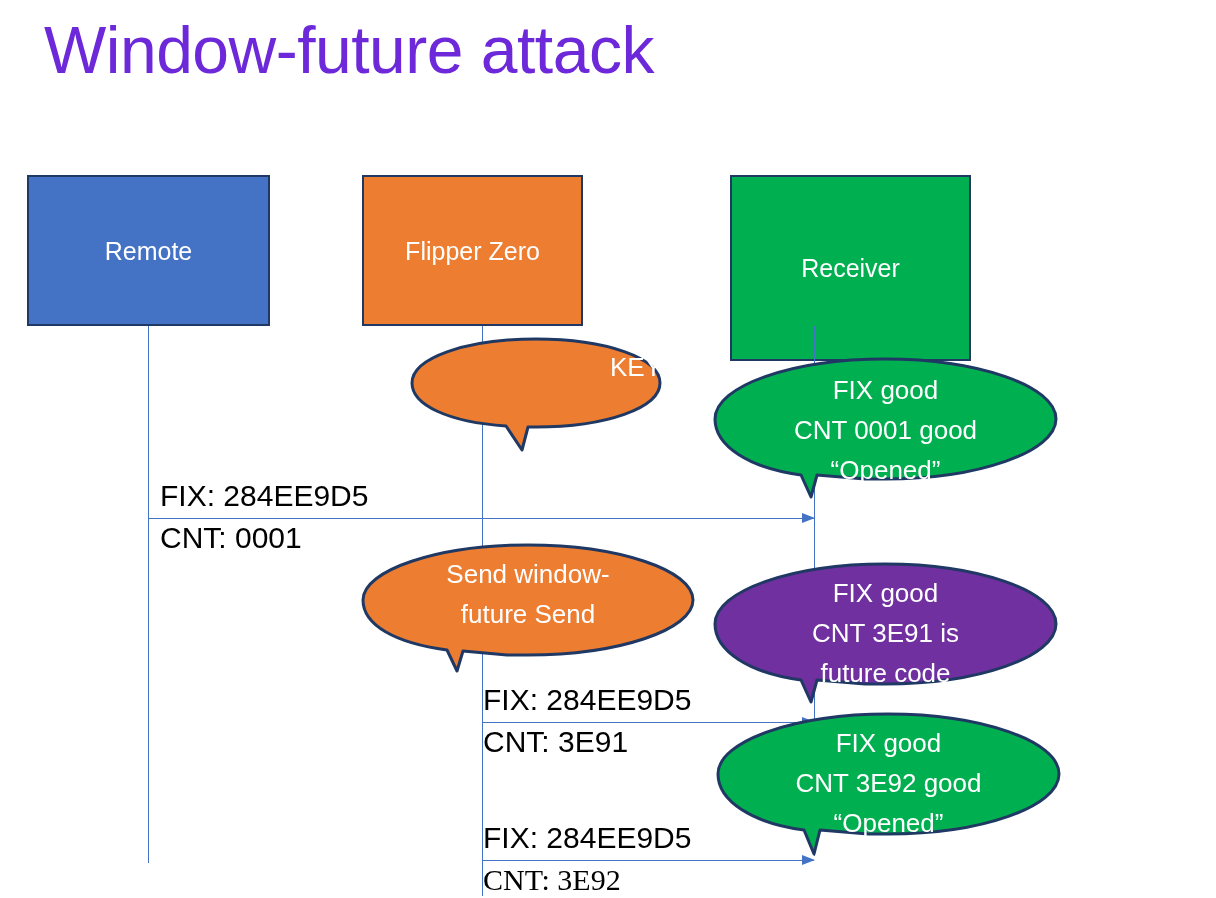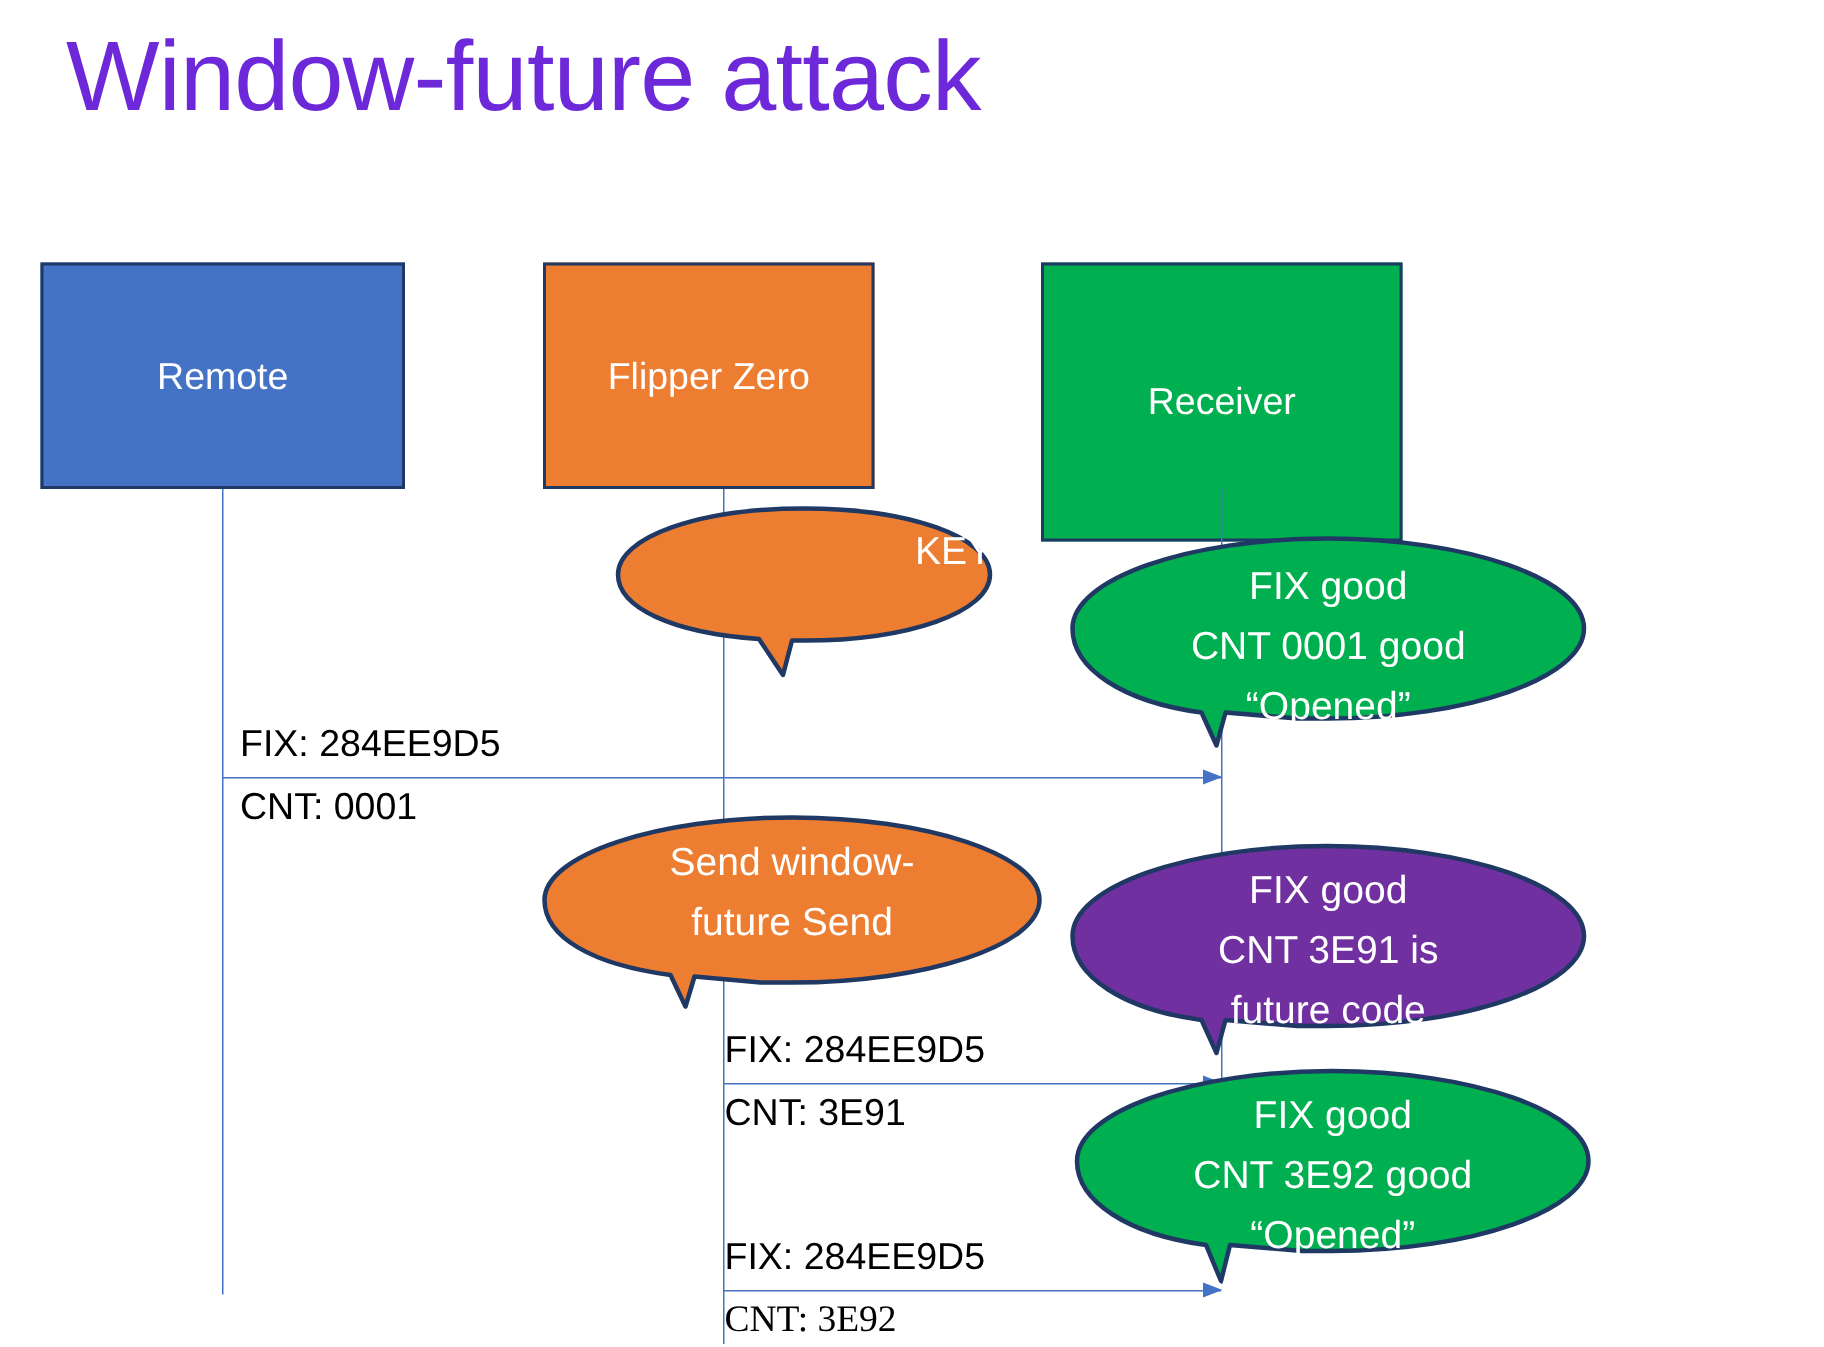--- a/index.html
+++ b/index.html
@@ -41,21 +41,21 @@
     justify-content: center;
   }
   .actor-label {
     color: #ffffff;
     font-size: 25px;
     line-height: 30px;
     white-space: nowrap;
   }
   #actor-remote   { left: 27px;  top: 175px; width: 243px; height: 151px; background: #4472C4; }
   #actor-flipper  { left: 362px; top: 175px; width: 221px; height: 151px; background: #ED7D31; }
-  #actor-receiver { left: 694px; top: 175px; width: 241px; height: 186px; background: #00B050; }
+  #actor-receiver { left: 730px; top: 175px; width: 241px; height: 186px; background: #00B050; }
 
   
   .lifeline {
     position: absolute;
     width: 1px;
     background: #4472C4;
   }
   #lifeline-remote   { left: 148px; top: 326px; height: 537px; }
   #lifeline-flipper  { left: 482px; top: 326px; height: 570px; }
   #lifeline-receiver { left: 814px; top: 326px; height: 530px; }
@@ -77,21 +77,21 @@
     border-bottom: 5.5px solid transparent;
     border-left: 13px solid #4472C4;
   }
   #msg-arrow-1 { left: 148px; top: 518px; width: 666px; }
   #msg-arrow-2 { left: 482px; top: 722px; width: 332px; }
   #msg-arrow-3 { left: 482px; top: 860px; width: 332px; }
 
   
   .msg-label {
     position: absolute;
-    font-size: 25px;
+    font-size: 30px;
     line-height: 32px;
     color: #000000;
     white-space: nowrap;
   }
   #msg1-fix { left: 160px; top: 480px; }
   #msg1-cnt { left: 160px; top: 522px; }
   #msg2-fix { left: 483px; top: 684px; }
   #msg2-cnt { left: 483px; top: 726px; }
   #msg3-fix { left: 483px; top: 822px; }
   #msg3-cnt { left: 483px; top: 864px; font-family: Liberation Serif, serif; }

